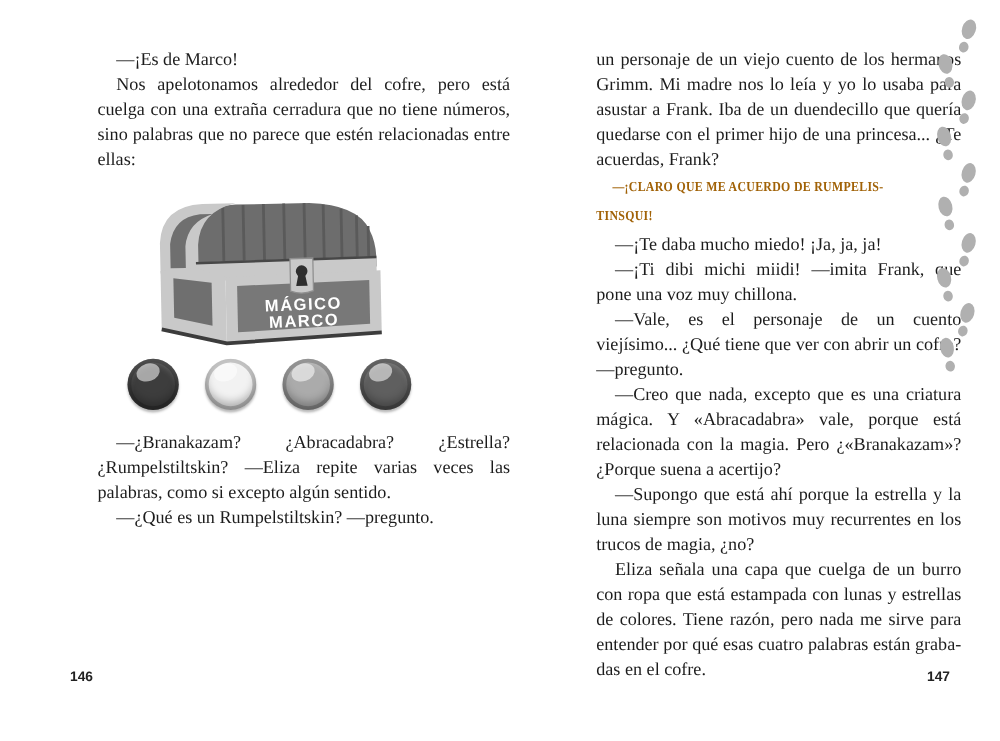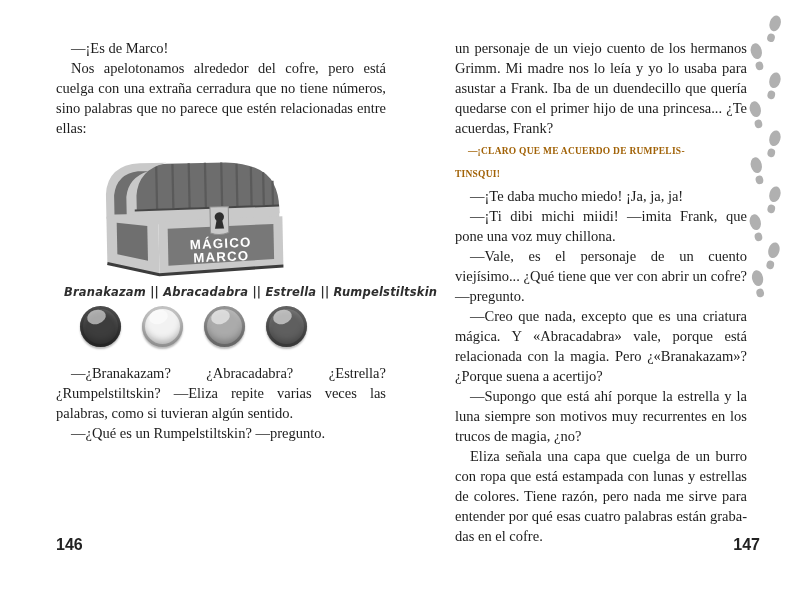--- a/index.html
+++ b/index.html
@@ -1,21 +1,21 @@
 <!DOCTYPE html>
 <html><head>
 <meta charset="utf-8">
 <style>
   html,body{margin:0;padding:0;}
   body{
     width:800px;height:593px;position:relative;overflow:hidden;
     background:#ffffff;color:#1c1c1c;
     font-family:"Liberation Serif", serif;
   }
-  .page-col{position:absolute;top:38px;}
+  .page-col{position:absolute;top:38px;margin-left:22px;}
   #left-col{left:56px;width:330px;}
   #right-col{left:455px;width:292px;}
 
   p.body-par{
     margin:0;font-size:14.5px;line-height:20px;
     text-align:justify;text-indent:15px;
   }
   p.noindent{text-indent:0;}
 
   
@@ -51,21 +51,21 @@
     font-family:Liberation Serif, serif;
     font-weight:700;font-size:11px;line-height:23px;
     letter-spacing:.3px;margin:1px 0;color:#a16207;
   }
   .shout .line{transform:scaleX(.86);transform-origin:0 50%;white-space:nowrap;}
   .shout .line-first{padding-left:15px;}
 
   .pagenum{
     position:absolute;top:536px;
     font-family:"Liberation Sans", sans-serif;
-    font-weight:700;font-size:16px;color:#222;
+    font-weight:700;font-size:11px;color:#222;
   }
   #pn-left{left:56px;}
   #pn-right{right:40px;}
 
   #footprints{position:absolute;left:748px;top:12px;}
   svg text.chest-label{
     font-family:"Liberation Sans", sans-serif;
     font-weight:700;font-size:13px;letter-spacing:1.2px;fill:#ffffff;
   }
 </style>
@@ -106,32 +106,31 @@
           </g>
 
           <g transform="rotate(-1.3 114 90)">
             <text class="chest-label" x="114" y="87" text-anchor="middle">MÁGICO</text>
             <text class="chest-label" x="114" y="100" text-anchor="middle">MARCO</text>
           </g>
         </g>
       </svg>
     </div>
 
-    <div class="caption">Branakazam || Abracadabra || Estrella || Rumpelstiltskin</div>
 
     <div class="buttons-row">
       <div class="btn" style="--c: #3d3d3d;"></div>
       <div class="btn" style="--c: #f2f2f2;"></div>
       <div class="btn" style="--c: #ababab;"></div>
       <div class="btn" style="--c: #5f5f5f;"></div>
     </div>
   </div>
 
   <div class="bottom-block">
-    <p class="body-par">—¿Branakazam? ¿Abracadabra? ¿Estrella? ¿Rumpelstiltskin? —Eliza repite varias veces las palabras, como si tuvieran algún sentido.</p>
+    <p class="body-par">—¿Branakazam? ¿Abracadabra? ¿Estrella? ¿Rumpelstiltskin? —Eliza repite varias veces las palabras, como si excepto algún sentido.</p>
     <p class="body-par">—¿Qué es un Rumpelstiltskin? —pregunto.</p>
   </div>
 </div>
 
 <div class="page-col" id="right-col">
   <p class="body-par noindent">un personaje de un viejo cuento de los hermanos Grimm. Mi madre nos lo leía y yo lo usaba para asustar a Frank. Iba de un duendecillo que quería quedarse con el primer hijo de una princesa... ¿Te acuerdas, Frank?</p>
   <div class="shout">
     <div class="line line-first">—¡CLARO QUE ME ACUERDO DE RUMPELIS-</div>
     <div class="line">TINSQUI!</div>
   </div>

